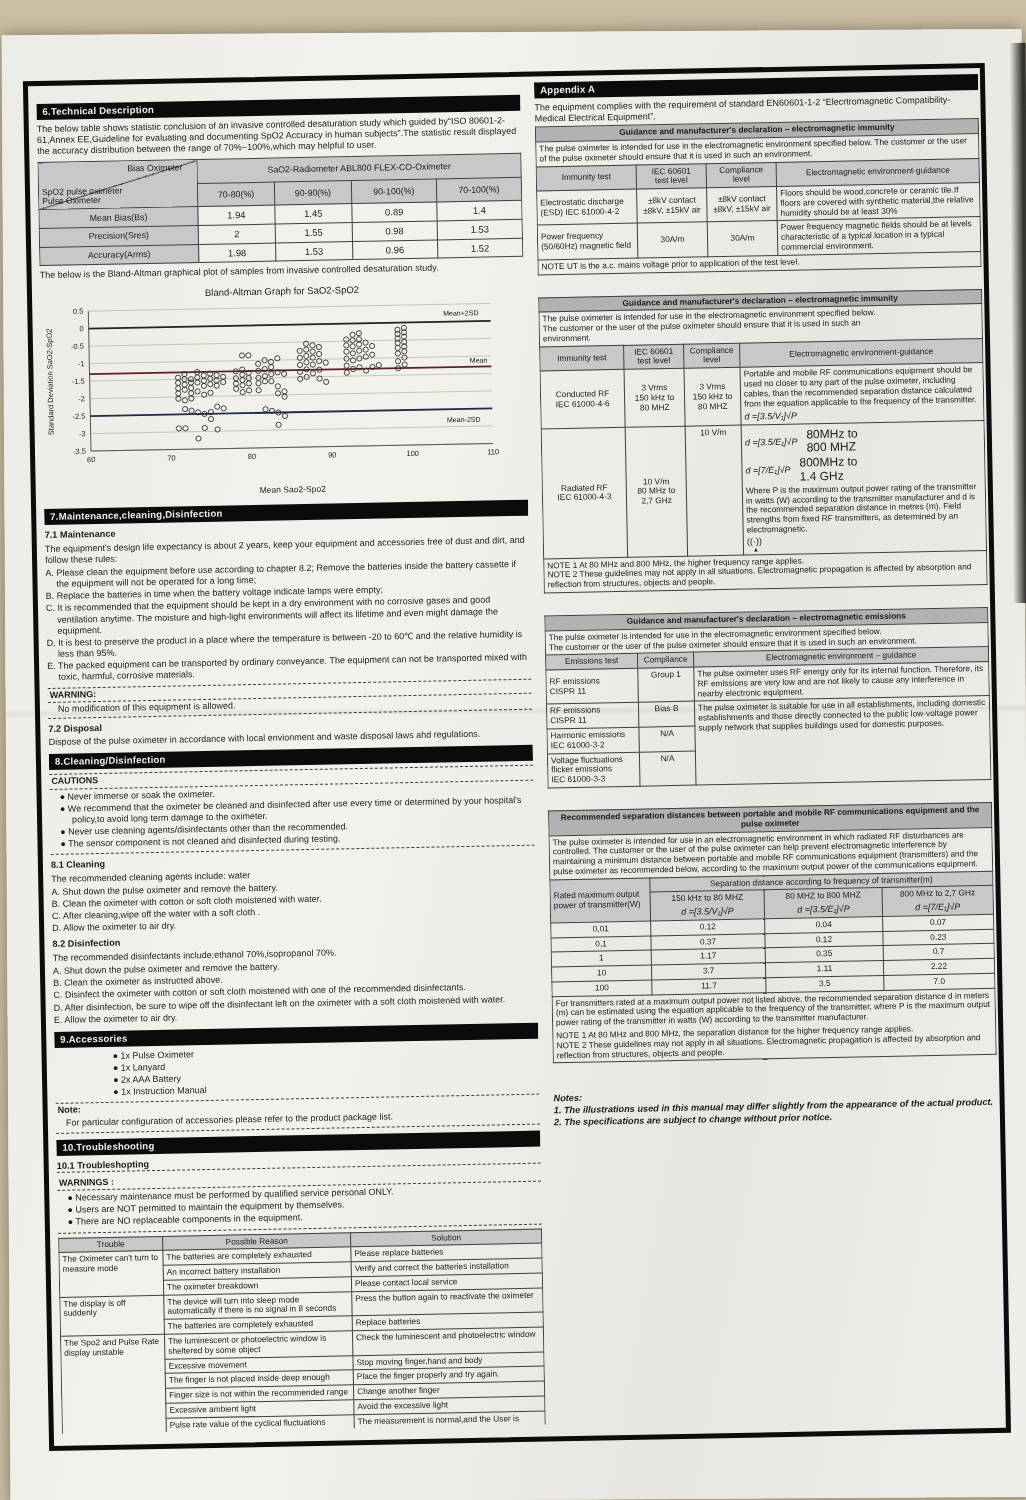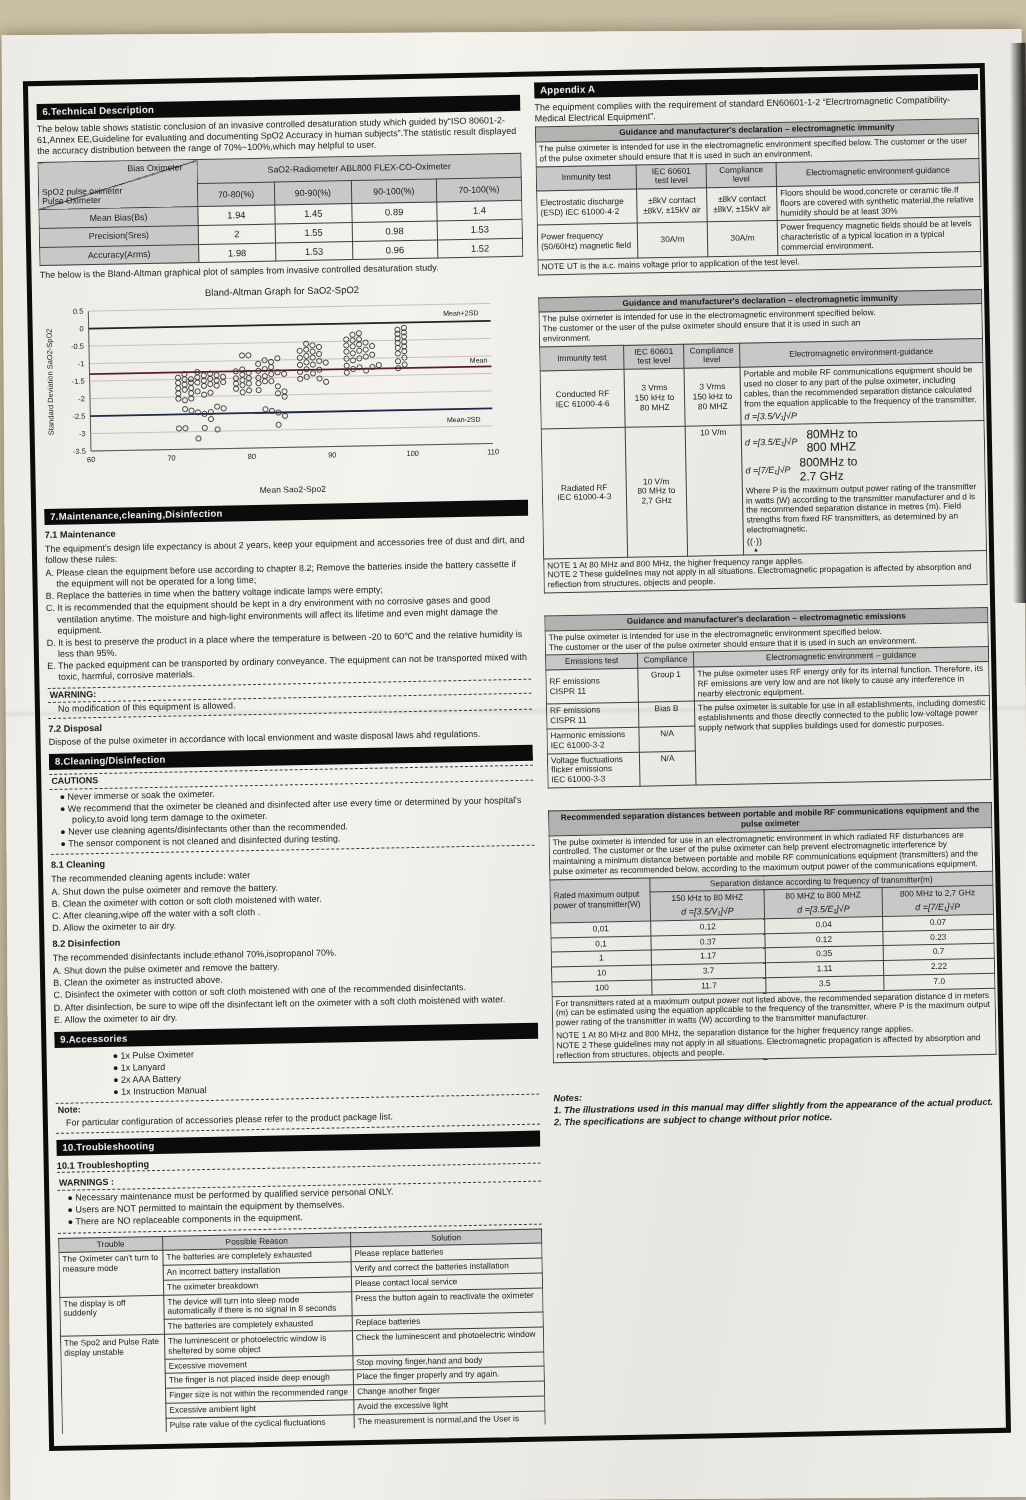--- a/index.html
+++ b/index.html
@@ -516,21 +516,21 @@
               <td class="ctr" style="vertical-align:top">10 V/m</td>
               <td>
                 <div class="frow">
                   <span>d =[3.5/E₁]√P</span>
                   <span class="rng pre">80MHz to
 800 MHZ</span>
                 </div>
                 <div class="frow">
                   <span>d =[7/E₁]√P</span>
                   <span class="rng pre">800MHz to
-2.7 GHz</span>
+1.4 GHz</span>
                 </div>
                 <div>Where P is the maximum output power rating of the transmitter in watts (W) according to the transmitter manufacturer and d is the recommended separation distance in metres (m). Field strengths from fixed RF transmitters, as determined by an electromagnetic.</div>
                 <div class="antenna">((·))<span class="base">▲</span></div>
               </td>
             </tr>
             <tr>
               <td colspan="4" class="pre">NOTE 1 At 80 MHz and 800 MHz, the higher frequency range applies.
 NOTE 2 These guidelines may not apply in all situations. Electromagnetic propagation is affected by absorption and reflection from structures, objects and people.</td>
             </tr>
           </tbody>

